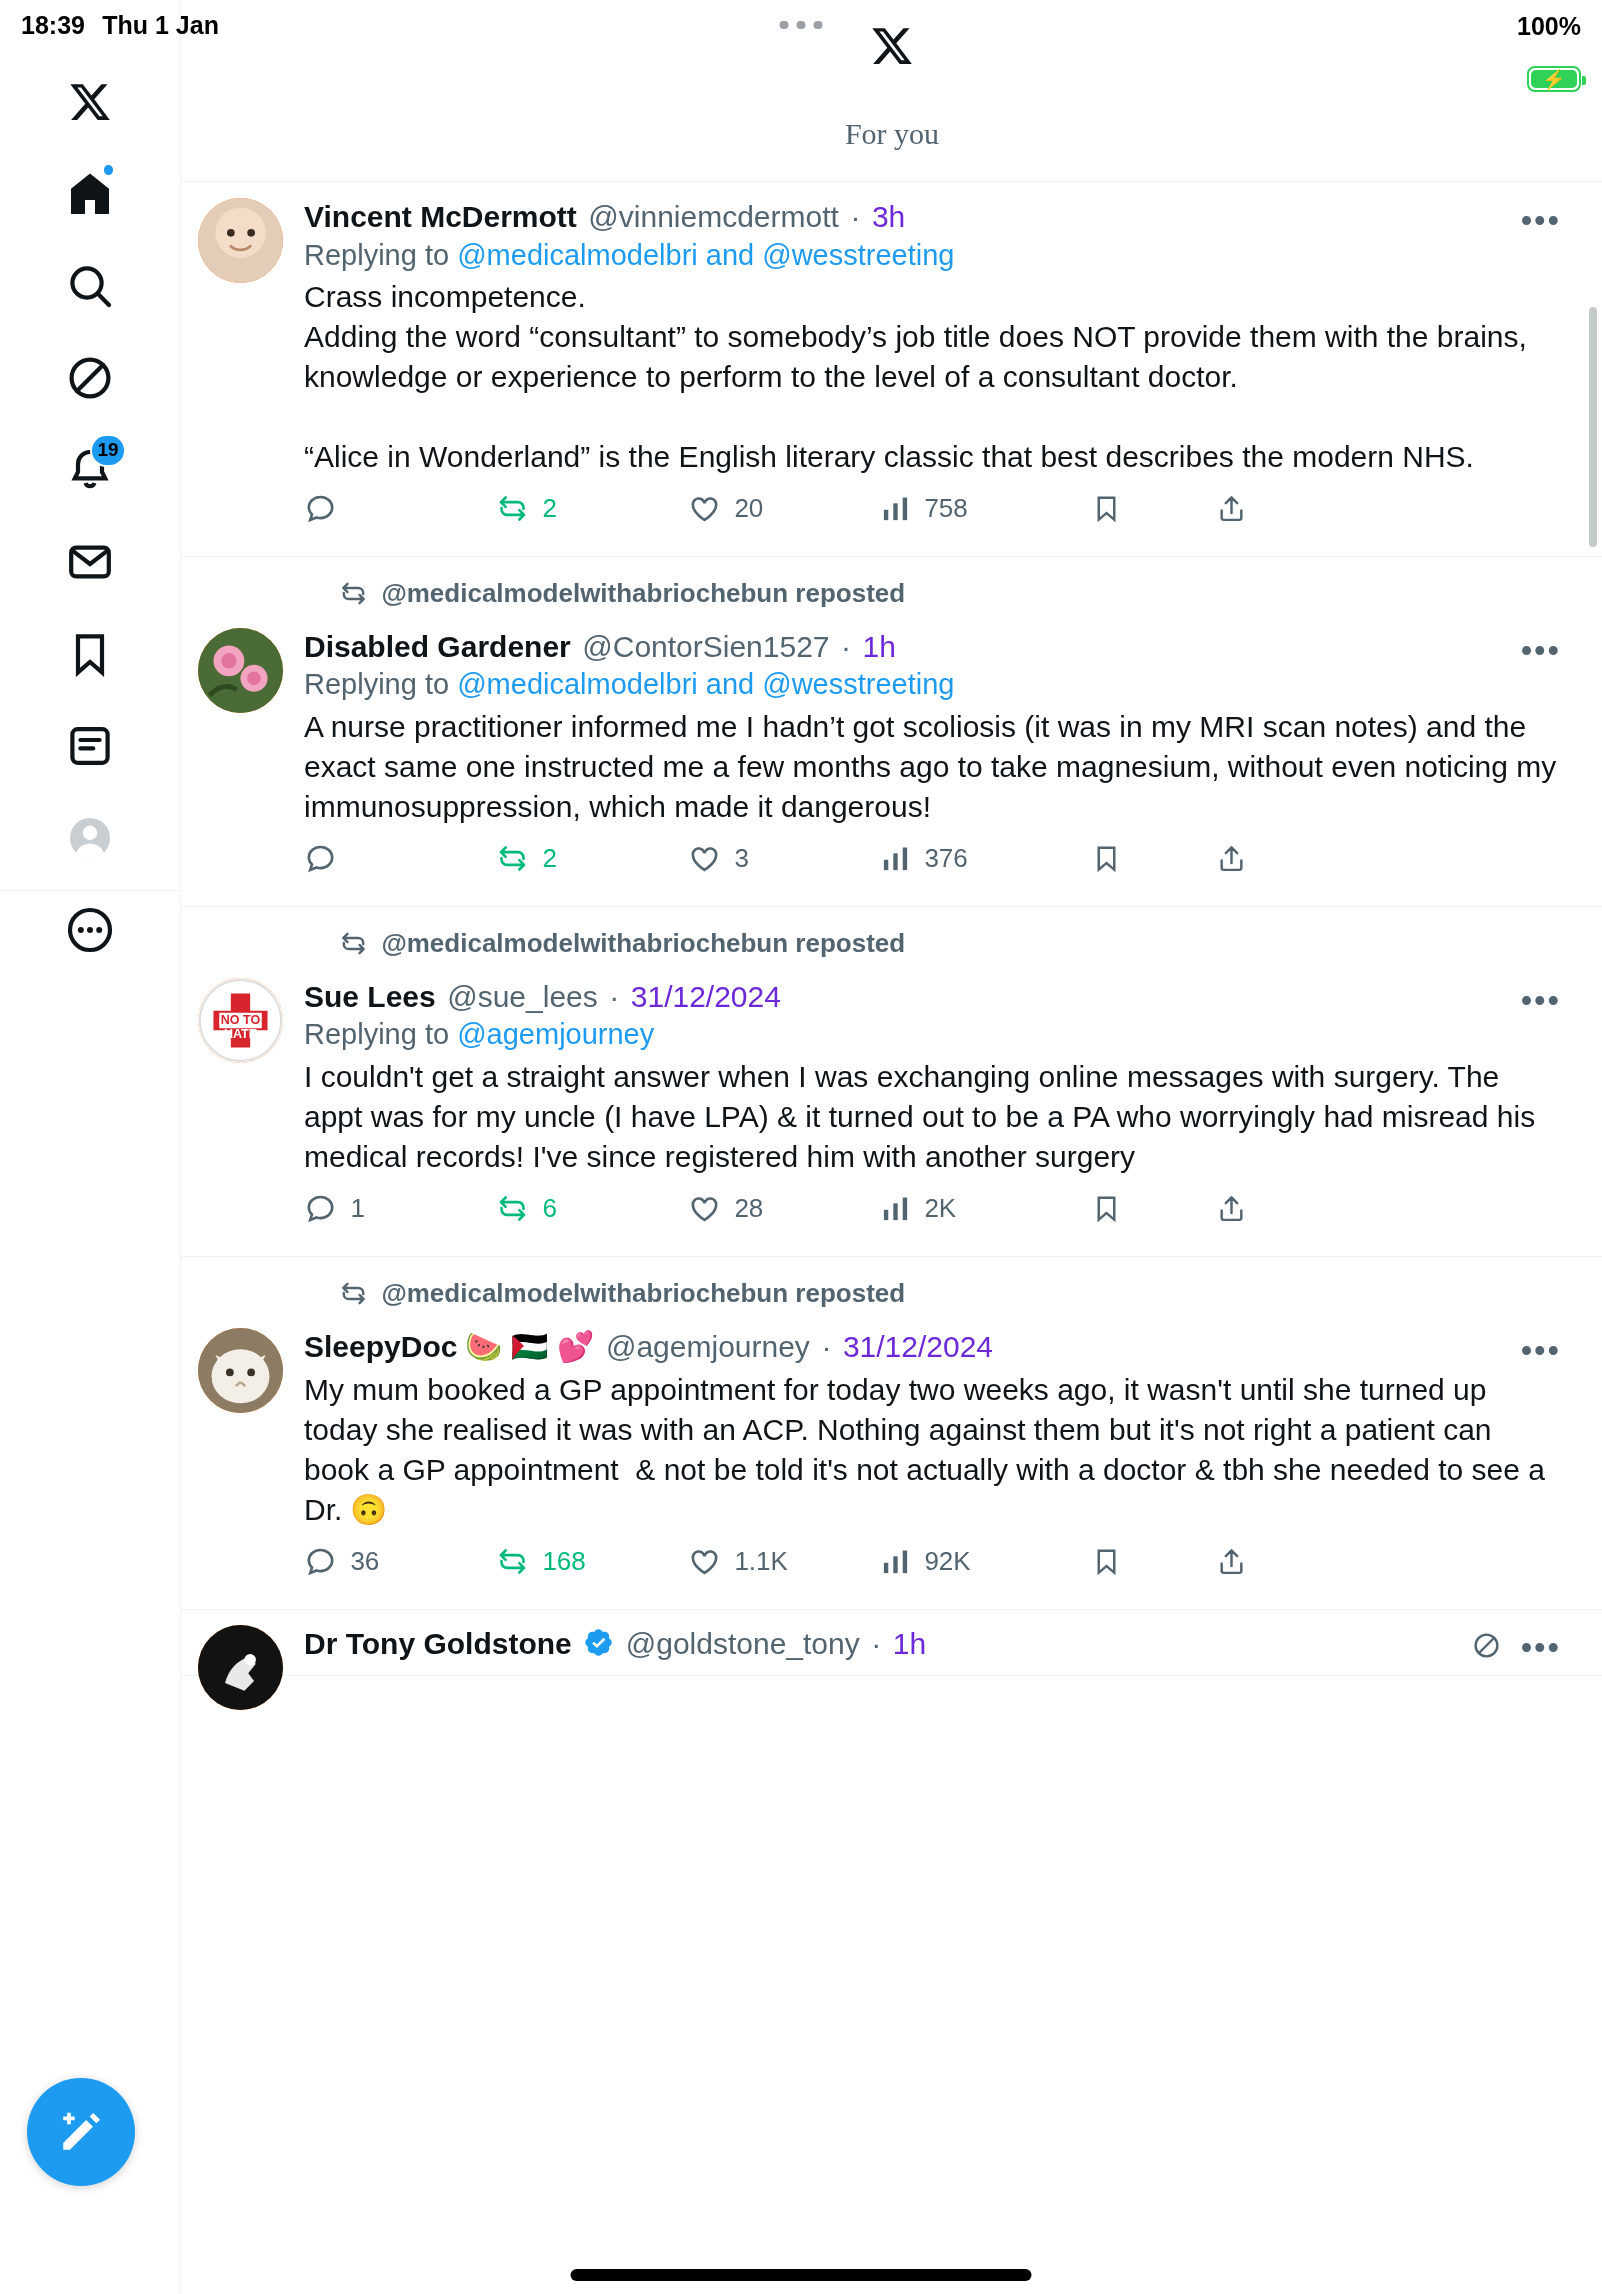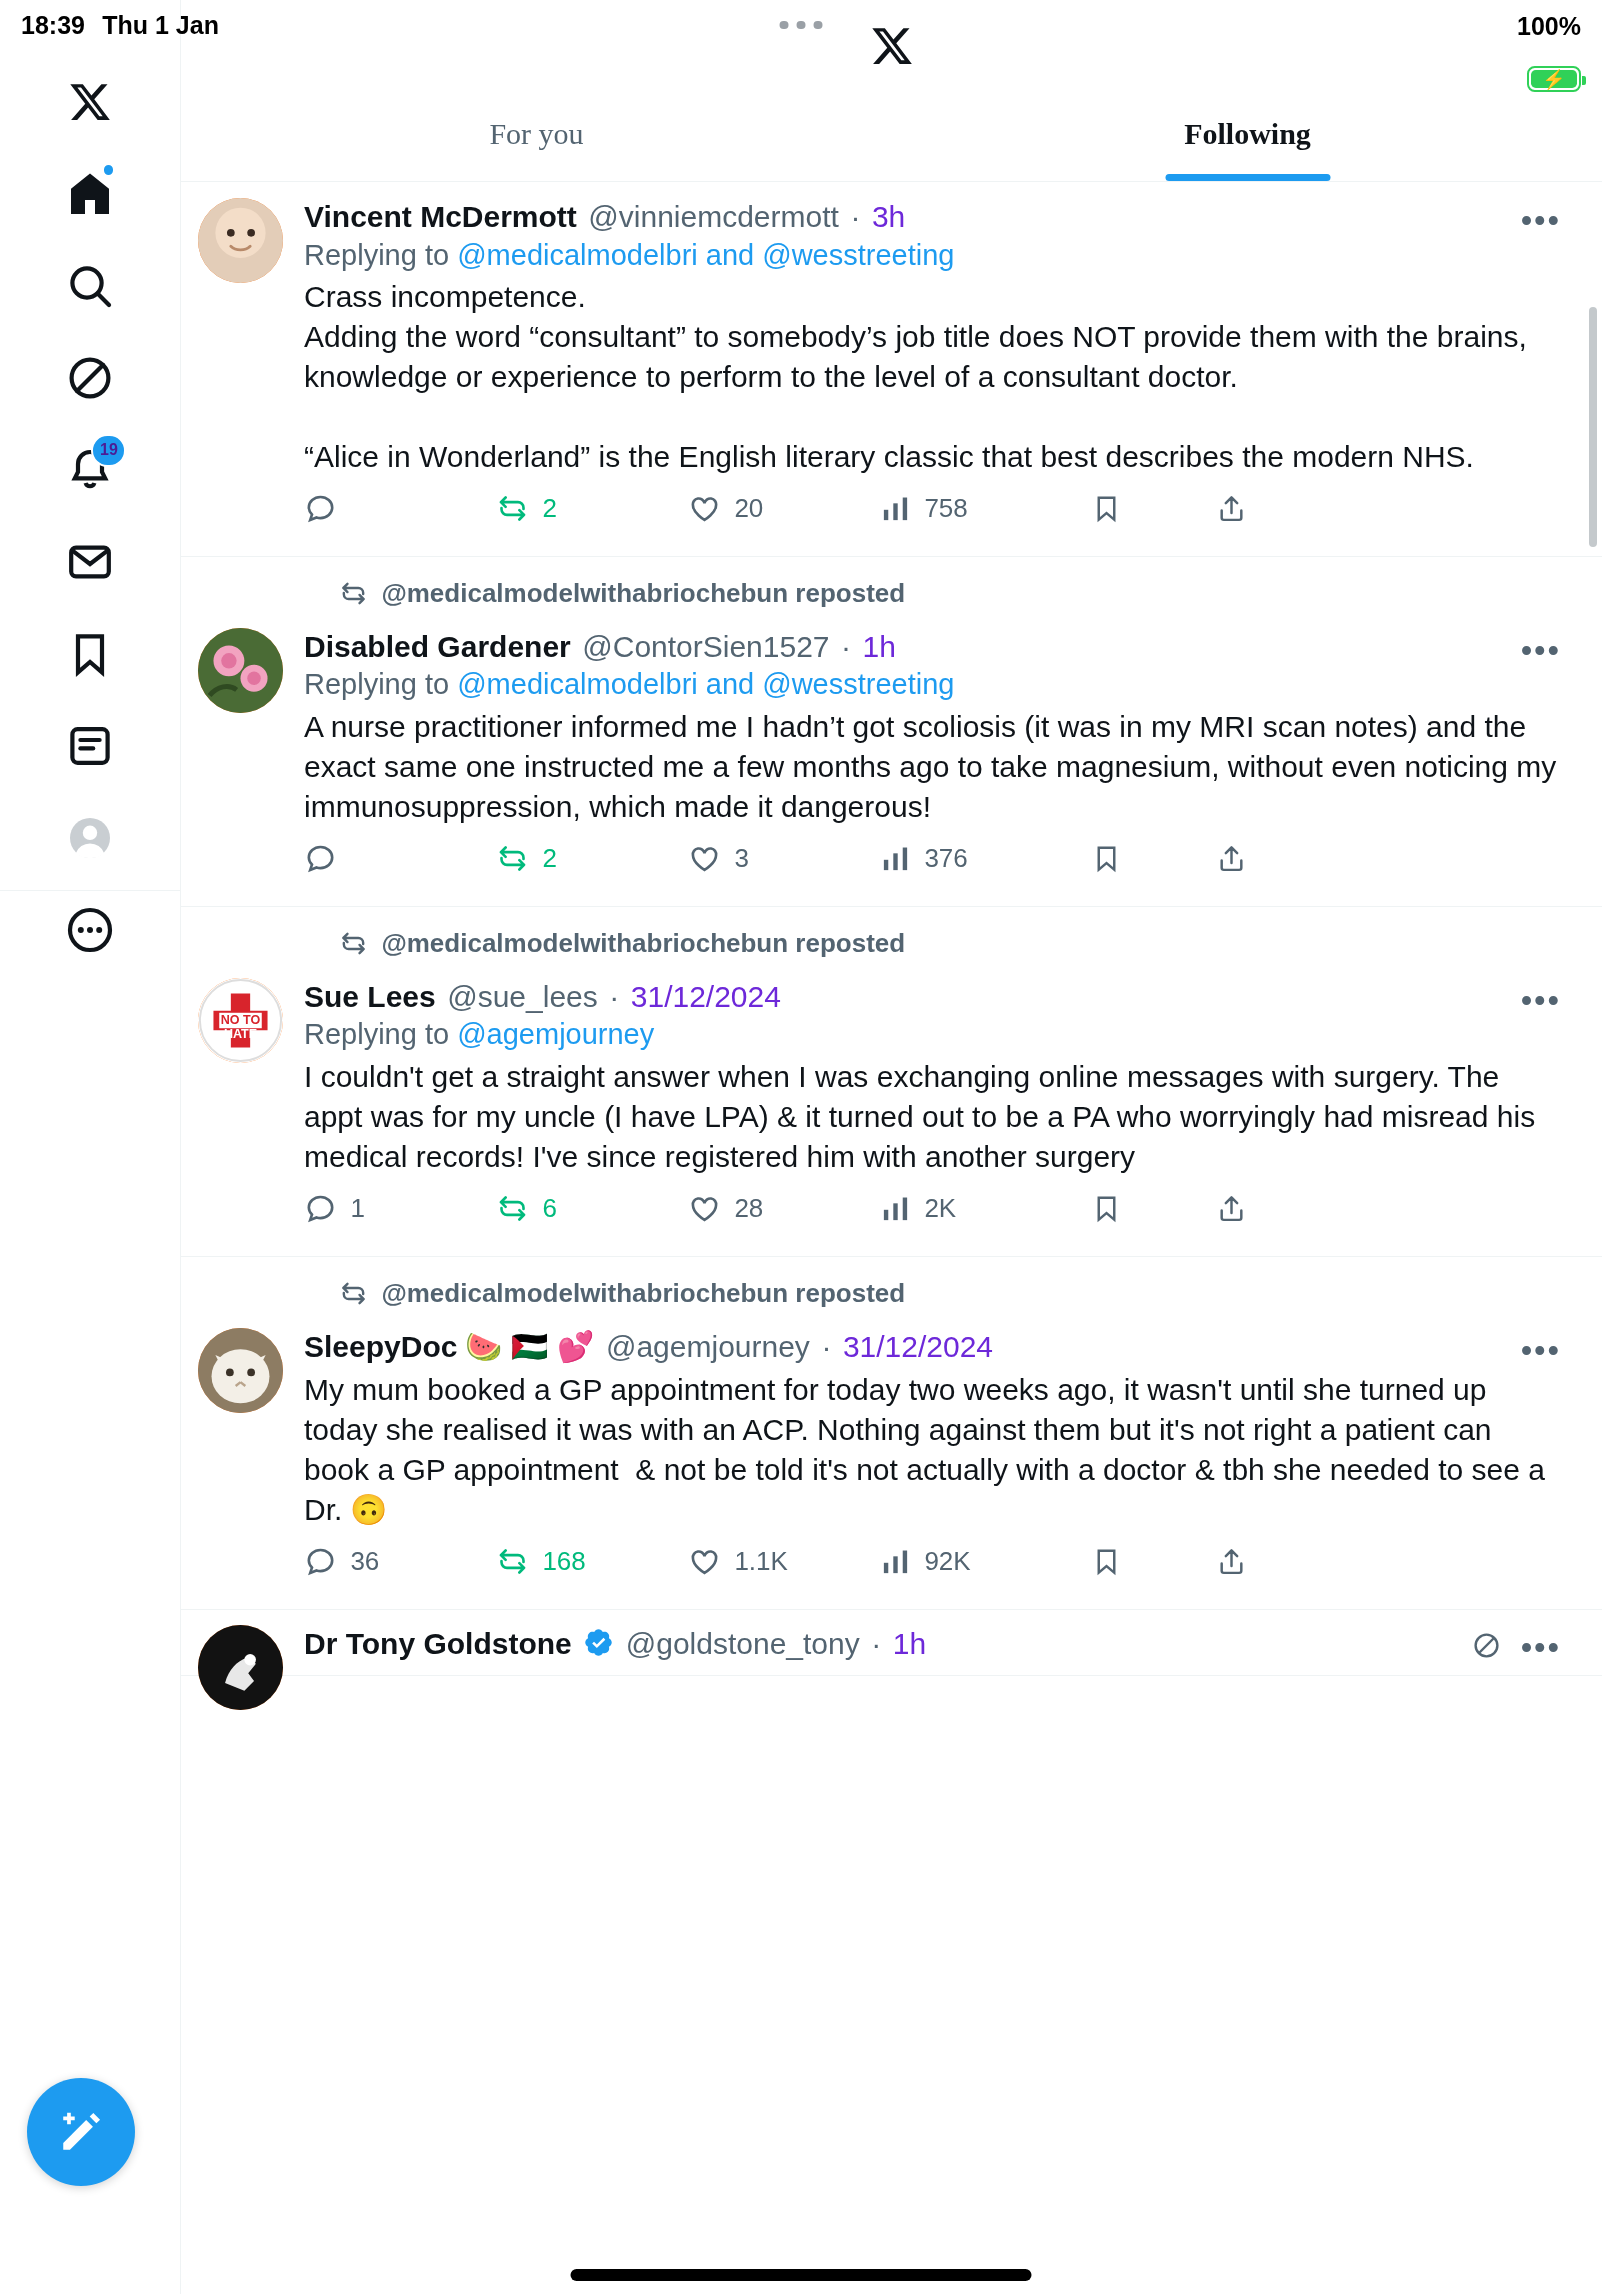--- a/index.html
+++ b/index.html
@@ -38,21 +38,21 @@
     border-right:1px solid #eff3f4; background:#fff; z-index:30;
   }
   .rail-inner { display:flex; flex-direction:column; align-items:center; padding-top:56px; }
   .rail-item {
     width:92px; height:92px; display:flex; align-items:center; justify-content:center;
     position:relative; border-radius:50%;
   }
   .rail-sep { width:181px; height:1px; background:#eff3f4; margin-top:25px; }
   .badge {
     position:absolute; top:9.6px; right:9.6px; min-width:35px; height:33px;
-    background:#1d9bf0; color:#4c1d95; border-radius:16.3px; font-size:16px; font-weight:700;
+    background:#1d9bf0; color:#000000; border-radius:16.3px; font-size:19px; font-weight:700;
     display:flex; align-items:center; justify-content:center; padding:0 5.8px;
     border:2.9px solid #fff;
   }
   .bluedot {
     position:absolute; top:15.4px; right:21px; width:13.4px; height:13.4px;
     border-radius:50%; background:#1d9bf0; border:2.9px solid #fff;
   }
   .compose-fab {
     position:absolute; left:27px; bottom:108px;
     width:108px; height:108px; border-radius:50%; background:#1d9bf0;
@@ -237,21 +237,20 @@
   <div class="topbar">
     <span>
       <svg width="44" height="44" viewBox="0 0 24 24">
           <path fill="#0f1419" d="M18.244 2.25h3.308l-7.227 8.26 8.502 11.24H16.17l-5.214-6.817L4.99 21.75H1.68l7.73-8.835L1.254 2.25H8.08l4.713 6.231zm-1.161 17.52h1.833L7.084 4.126H5.117z"></path>
         </svg>
     </span>
   </div>
 
   <div class="tabs">
     <div class="tab">For you</div>
-    <div class="tab active">Following</div>
   </div>
 
   <div class="feed">
 
     <article class="post">
       <div class="post-body">
         <div class="avatar">
           <svg width="85" height="85" viewBox="0 0 88 88">
               <rect width="88" height="88" fill="#e3cdb8"></rect>
               <circle cx="44" cy="36" r="26" fill="#f3ddc8"></circle>

